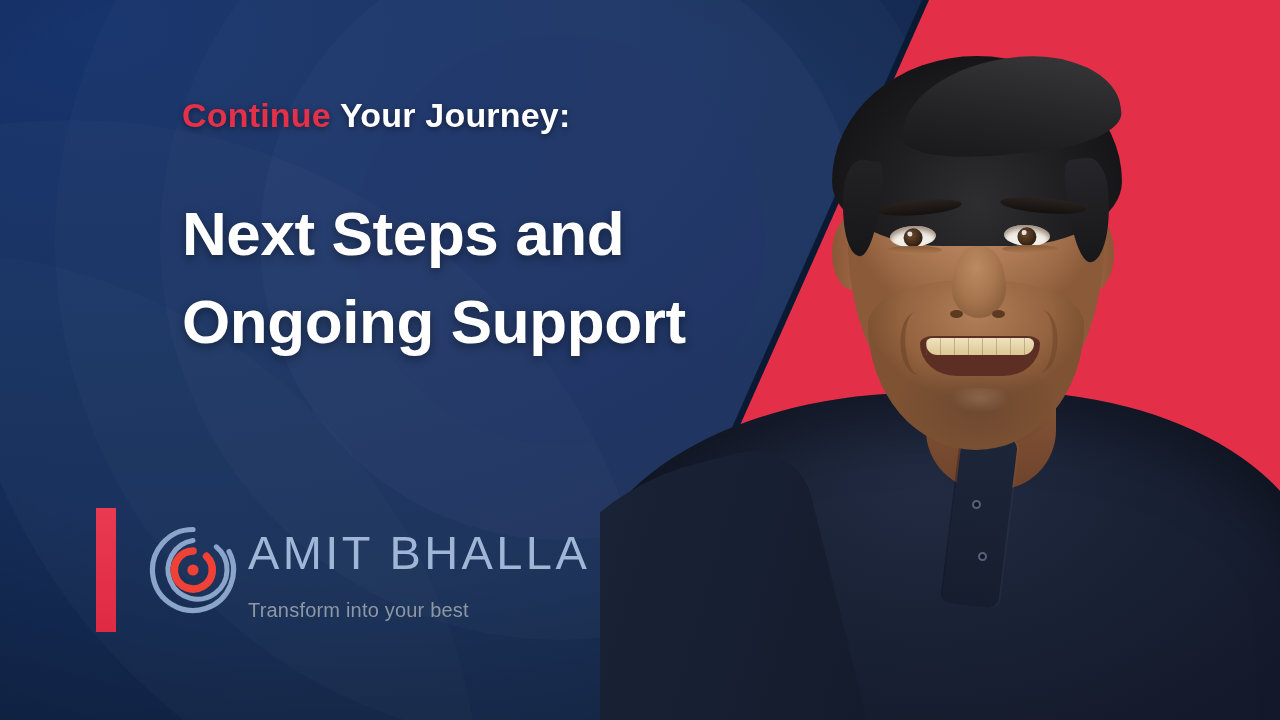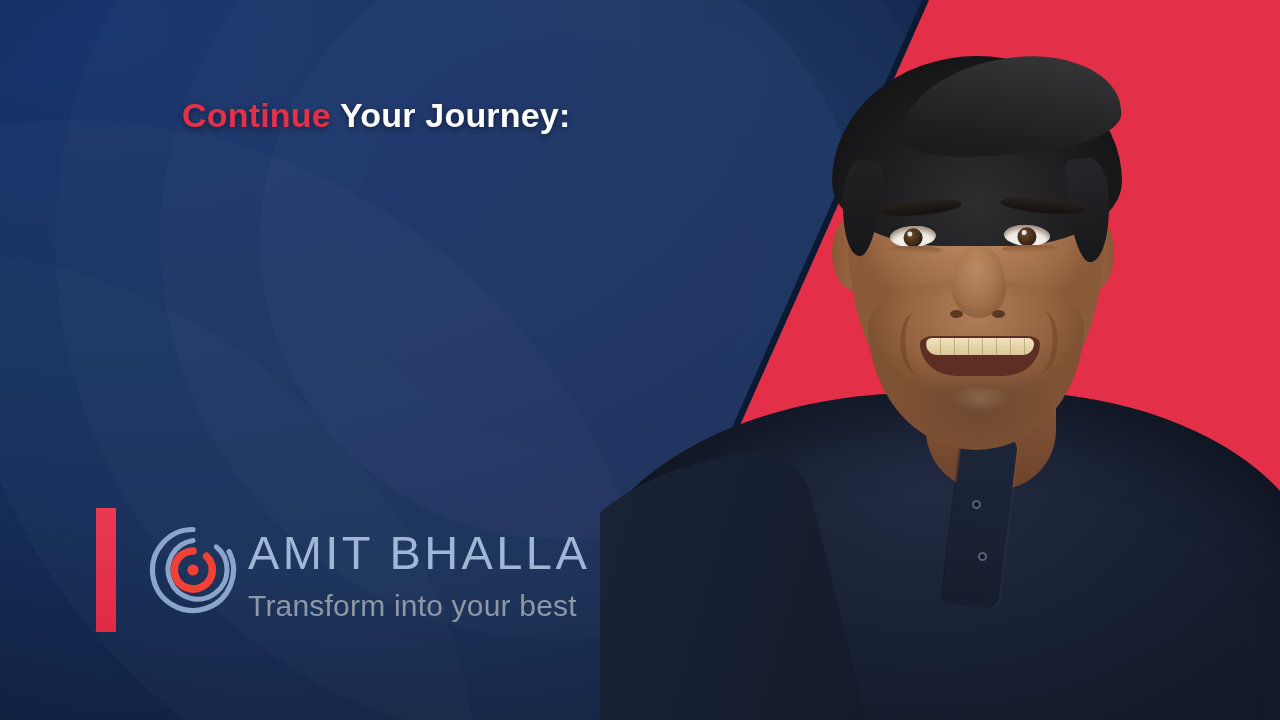--- a/index.html
+++ b/index.html
@@ -326,25 +326,25 @@
   .brand-name{
     color:#9fb6d6;
     font-size:47px;
     font-weight:normal;
     letter-spacing:3.4px;
     line-height:1;
     white-space:nowrap;
   }
   .brand-tag{
     color:#8d97a5;
-    font-size:30px;
+    font-size:20px;
     font-weight:normal;
     letter-spacing:.2px;
     line-height:1;
-    margin-top:15px;
+    margin-top:24px;
     white-space:nowrap;
   }
 </style>
 </head>
 <body>
 
 <div id="slide">
 
   <div class="navy-panel">
     <div class="bg-rings">
@@ -403,20 +403,24 @@
     <div class="p-mouth">
       <div class="p-teeth"></div>
     </div>
     <div class="p-chin"></div>
   </div>
 
   <div class="eyebrow">
     <span class="hl">Continue</span><span class="rest"> Your Journey:</span>
   </div>
 
+  <div class="headline">
+    <span class="l1">Next Steps and</span>
+    <span class="l2">Ongoing Support</span>
+  </div>
 
   <div class="logo-lockup">
     <div class="accent-bar"></div>
 
     <div class="logo-mark">
       <svg viewBox="0 0 90 90" width="90" height="90" aria-hidden="true">
 
         <path d="M 45 4.5 A 40.5 40.5 0 1 0 81.0 26.5" fill="none" stroke="#8ba4c9" stroke-width="5.2" stroke-linecap="round"></path>
 
         <path d="M 68.2 21.8 A 29.5 29.5 0 1 1 45 15.5" fill="none" stroke="#8ba4c9" stroke-width="5.0" stroke-linecap="round"></path>

